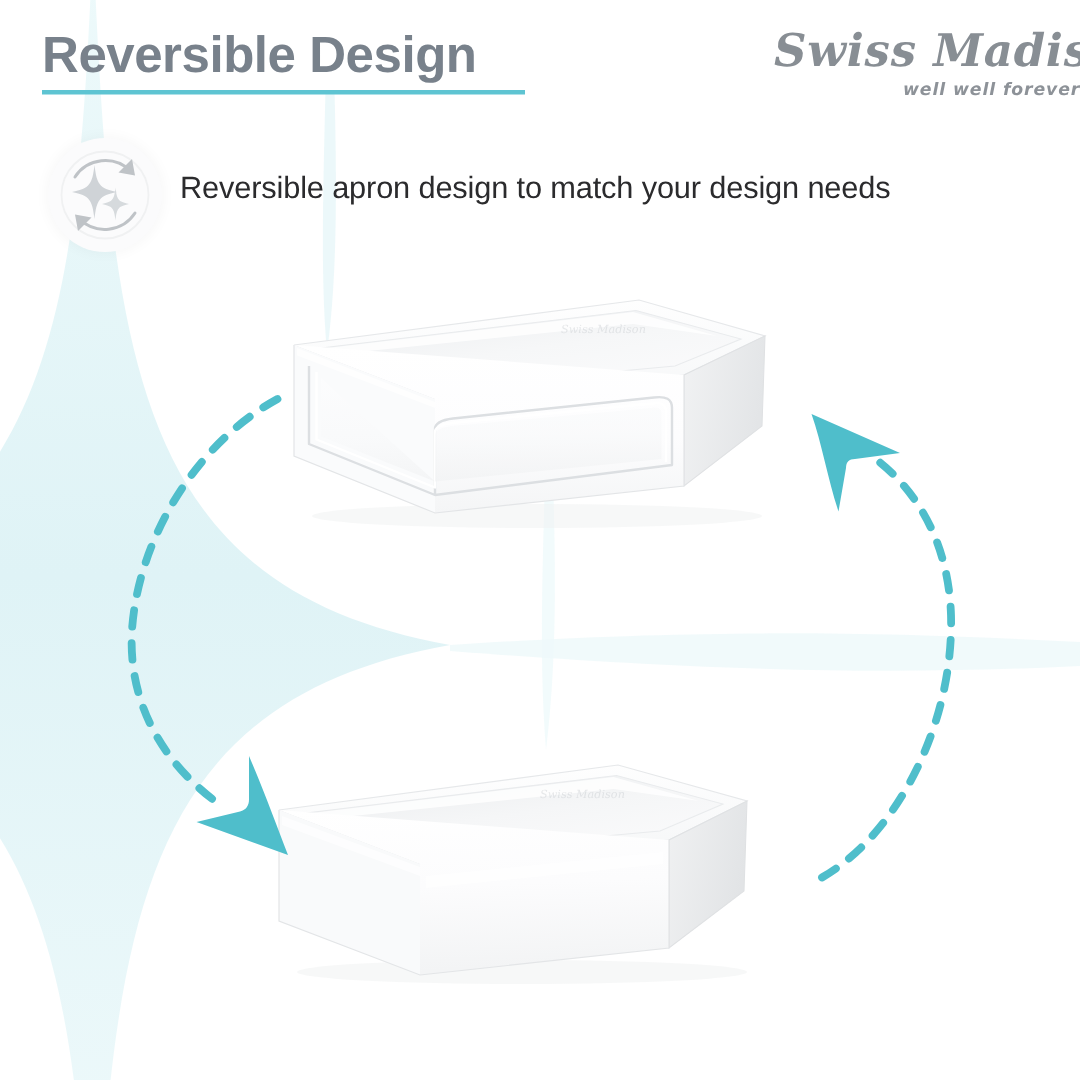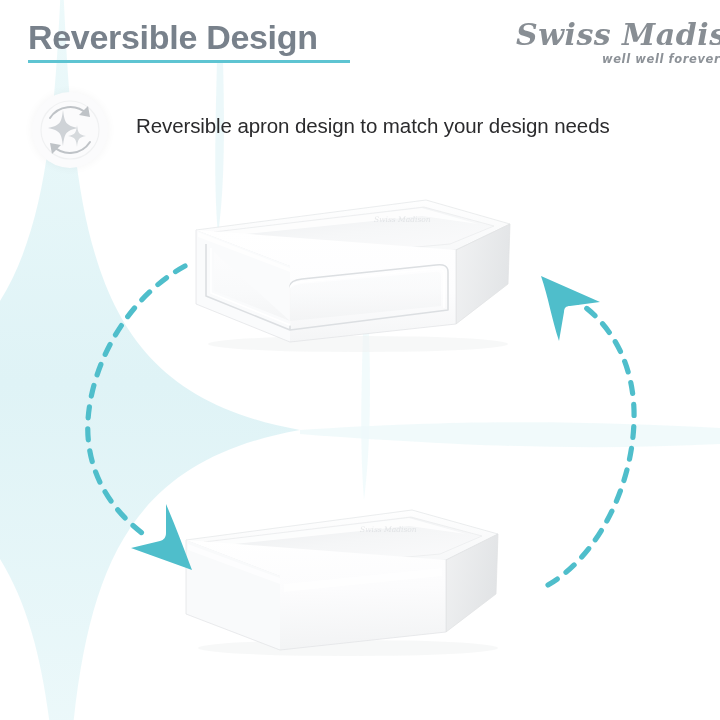--- a/index.html
+++ b/index.html
@@ -124,21 +124,20 @@
   #feature-icon-badge svg { display: block; }
   #feature-text {
     position: absolute;
     left: 88px;
     top: 20px;
     font-size: 20.5px;
     color: #2b2b2d;
     letter-spacing: -0.1px;
     line-height: 28px;
     white-space: nowrap;
-    margin-left: 16px;
   }
 
   
   .sink-wrap {
     position: absolute;
     z-index: 3;
   }
   #sink-top-wrap  { left: 178px; top: 192px; width: 340px; height: 165px; }
   #sink-bottom-wrap { left: 168px; top: 498px; width: 345px; height: 160px; }
   .sink-wrap svg { display: block; }

